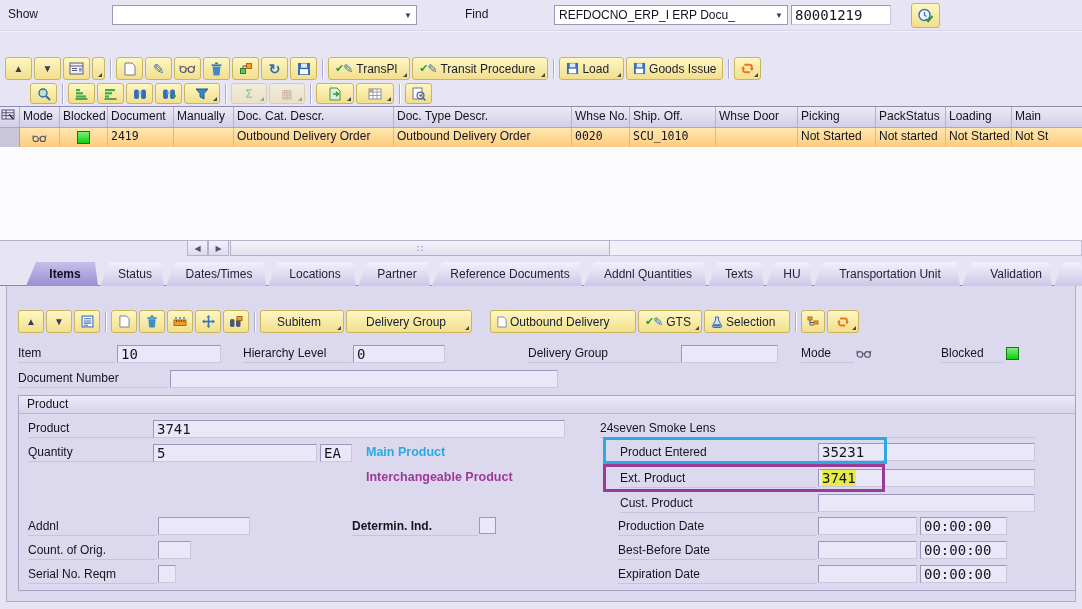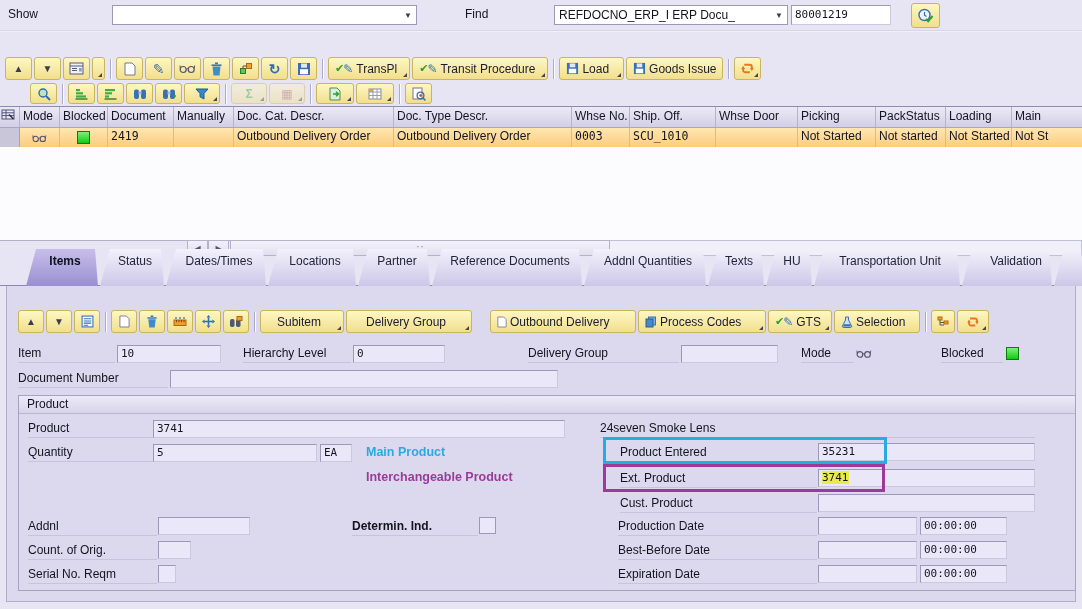--- a/index.html
+++ b/index.html
@@ -3,21 +3,21 @@
 <meta charset="utf-8">
 <style>
   html,body{margin:0;padding:0;background:#cfcde0;}
   .app{position:relative;width:1082px;height:609px;background:#e7e5f3;
        font-family:"Liberation Sans",sans-serif;font-size:12px;color:#14141e;overflow:hidden;}
   .abs{position:absolute;}
   .lbl{height:17px;line-height:17px;white-space:nowrap;}
   .uline{border-bottom:1px solid #c6c3da;}
   .fld{box-sizing:border-box;background:#eae8f8;border:1px solid #9b98b8;border-right-color:#cac7de;
        border-bottom-color:#cac7de;height:18px;line-height:16px;padding:0 3px;
-       font-family:"DejaVu Sans Mono",monospace;font-size:11px;white-space:nowrap;overflow:hidden;}
+       font-family:"DejaVu Sans Mono",monospace;font-size:14px;white-space:nowrap;overflow:hidden;}
   .white{background:#ffffff;}
   .combo{box-sizing:border-box;background:#fff;border:1px solid #9b98b8;height:20px;display:flex;
          align-items:center;justify-content:space-between;padding:0 2px 0 4px;overflow:hidden;}
   .combo .arr{font-size:8px;color:#3a3a55;padding:0 2px;}
   .trow{position:absolute;display:flex;align-items:center;gap:2px;}
   .tbtn{box-sizing:border-box;display:inline-flex;align-items:center;gap:3px;height:23px;padding:0 6px;
         background:linear-gradient(#fdf7c2,#f2df8d);border:1px solid #c9b55c;border-radius:3px;
         position:relative;white-space:nowrap;font-size:12px;color:#1c1c2e;}
   .tbtn.sm{width:27px;justify-content:center;padding:0;}
   .tbtn.xs{width:13px;justify-content:center;padding:0;}
@@ -37,21 +37,21 @@
   .mono{font-family:"DejaVu Sans Mono",monospace;font-size:11.5px;}
   .gsq{width:13px;height:13px;background:linear-gradient(#7df07d,#0ecc0e);border:1px solid #0a7d0a;box-sizing:border-box;}
   
   .sbtn{box-sizing:border-box;width:21px;height:16px;background:linear-gradient(#f2f1f9,#dedbee);
         border:1px solid #b5b2cc;display:flex;align-items:center;justify-content:center;font-size:8px;color:#55527a;}
   .track{box-sizing:border-box;height:16px;background:#f1f0f8;border:1px solid #c2bfd8;}
   .thumb{box-sizing:border-box;height:16px;background:linear-gradient(#f4f3fa,#e2dfef);border:1px solid #b5b2cc;
          display:flex;align-items:center;justify-content:center;color:#8b88a8;font-size:10px;}
   
   .tabs{position:absolute;left:26px;top:262px;display:flex;align-items:flex-end;height:24px;z-index:3;}
-  .tab{box-sizing:border-box;position:relative;height:37px;line-height:24px;padding:0 10px 0 16px;text-align:center;
+  .tab{box-sizing:border-box;position:relative;height:24px;line-height:24px;padding:0 10px 0 16px;text-align:center;
        background:linear-gradient(#f3f1fb,#cdc7e8);clip-path:polygon(10px 0,calc(100% - 3px) 0,100% 100%,0 100%);
        color:#23233a;margin-right:2px;white-space:nowrap;overflow:hidden;}
   .tab.active{background:linear-gradient(#c7bfe9,#9a8fd2);font-weight:bold;color:#0f0f22;}
   .tabline{position:absolute;left:0;top:285px;width:1082px;height:1px;background:#8d87b2;z-index:2;}
   .panel{position:absolute;left:6px;top:286px;width:1070px;height:316px;background:#dcd9ee;
          border:1px solid #b0adc9;border-top:none;box-sizing:border-box;}
   .gbox{position:absolute;left:18px;top:395px;width:1058px;height:196px;border:1px solid #a5a2c2;
         background:#dcd9ee;box-sizing:border-box;}
   .gbox-title{height:17px;line-height:17px;padding-left:8px;border-bottom:1px solid #b9b6d2;
               background:linear-gradient(#eceaf8,#d7d4ea);}
@@ -335,21 +335,21 @@
             </svg>
           </span>
       </div>
       <div class="c" style="width:48px;display:flex;align-items:center;justify-content:center;">
         <span class="gsq"></span>
       </div>
       <div class="c mono" style="width:66px;">2419</div>
       <div class="c" style="width:60px;"></div>
       <div class="c" style="width:160px;">Outbound Delivery Order</div>
       <div class="c" style="width:178px;">Outbound Delivery Order</div>
-      <div class="c mono" style="width:58px;">0003</div>
+      <div class="c mono" style="width:58px;">0020</div>
       <div class="c mono" style="width:86px;">SCU_1010</div>
       <div class="c" style="width:82px;"></div>
       <div class="c" style="width:78px;">Not Started</div>
       <div class="c" style="width:70px;">Not started</div>
       <div class="c" style="width:66px;">Not Started</div>
       <div class="c" style="width:70px;border-right:none;">Not St</div>
     </div>
   </div>
 
   
@@ -450,29 +450,20 @@
     <button class="tbtn drop" style="width:126px;justify-content:center;padding-right:12px;">
       <span>Delivery Group</span>
     </button>
     <button class="tbtn" style="width:146px;margin-left:16px;">
       <span class="ic">
           <svg width="10" height="12" viewBox="0 0 12 14">
             <path d="M1 1h7l3 3v9H1z" fill="#fff" stroke="#777790"></path>
           </svg>
         </span>
       <span>Outbound Delivery</span>
-    </button>
-    <button class="tbtn drop" style="width:128px;padding-right:12px;">
-      <span class="ic">
-          <svg width="12" height="12" viewBox="0 0 12 12">
-            <rect x="3.5" y="1" width="7" height="8" fill="#7fb2e0" stroke="#3a6fb5"></rect>
-            <rect x="1" y="3" width="7" height="8" fill="#4a86c8" stroke="#2a5c96"></rect>
-          </svg>
-        </span>
-      <span>Process Codes</span>
     </button>
     <button class="tbtn drop" style="width:64px;padding-right:12px;">
       <span class="ic glyph-green" style="font-size:11px;">✔</span>
         <span class="ic glyph-blue" style="font-size:12px;margin-left:-4px;">✎</span>
       <span>GTS</span>
     </button>
     <button class="tbtn" style="width:86px;">
       <span class="ic">
           <svg width="12" height="12" viewBox="0 0 12 12">
             <path d="M4.5 1h3v3l3 6a1 1 0 01-1 1.5h-7A1 1 0 011.5 10l3-6z" fill="#cfe2f5" stroke="#3a6fb5"></path>

